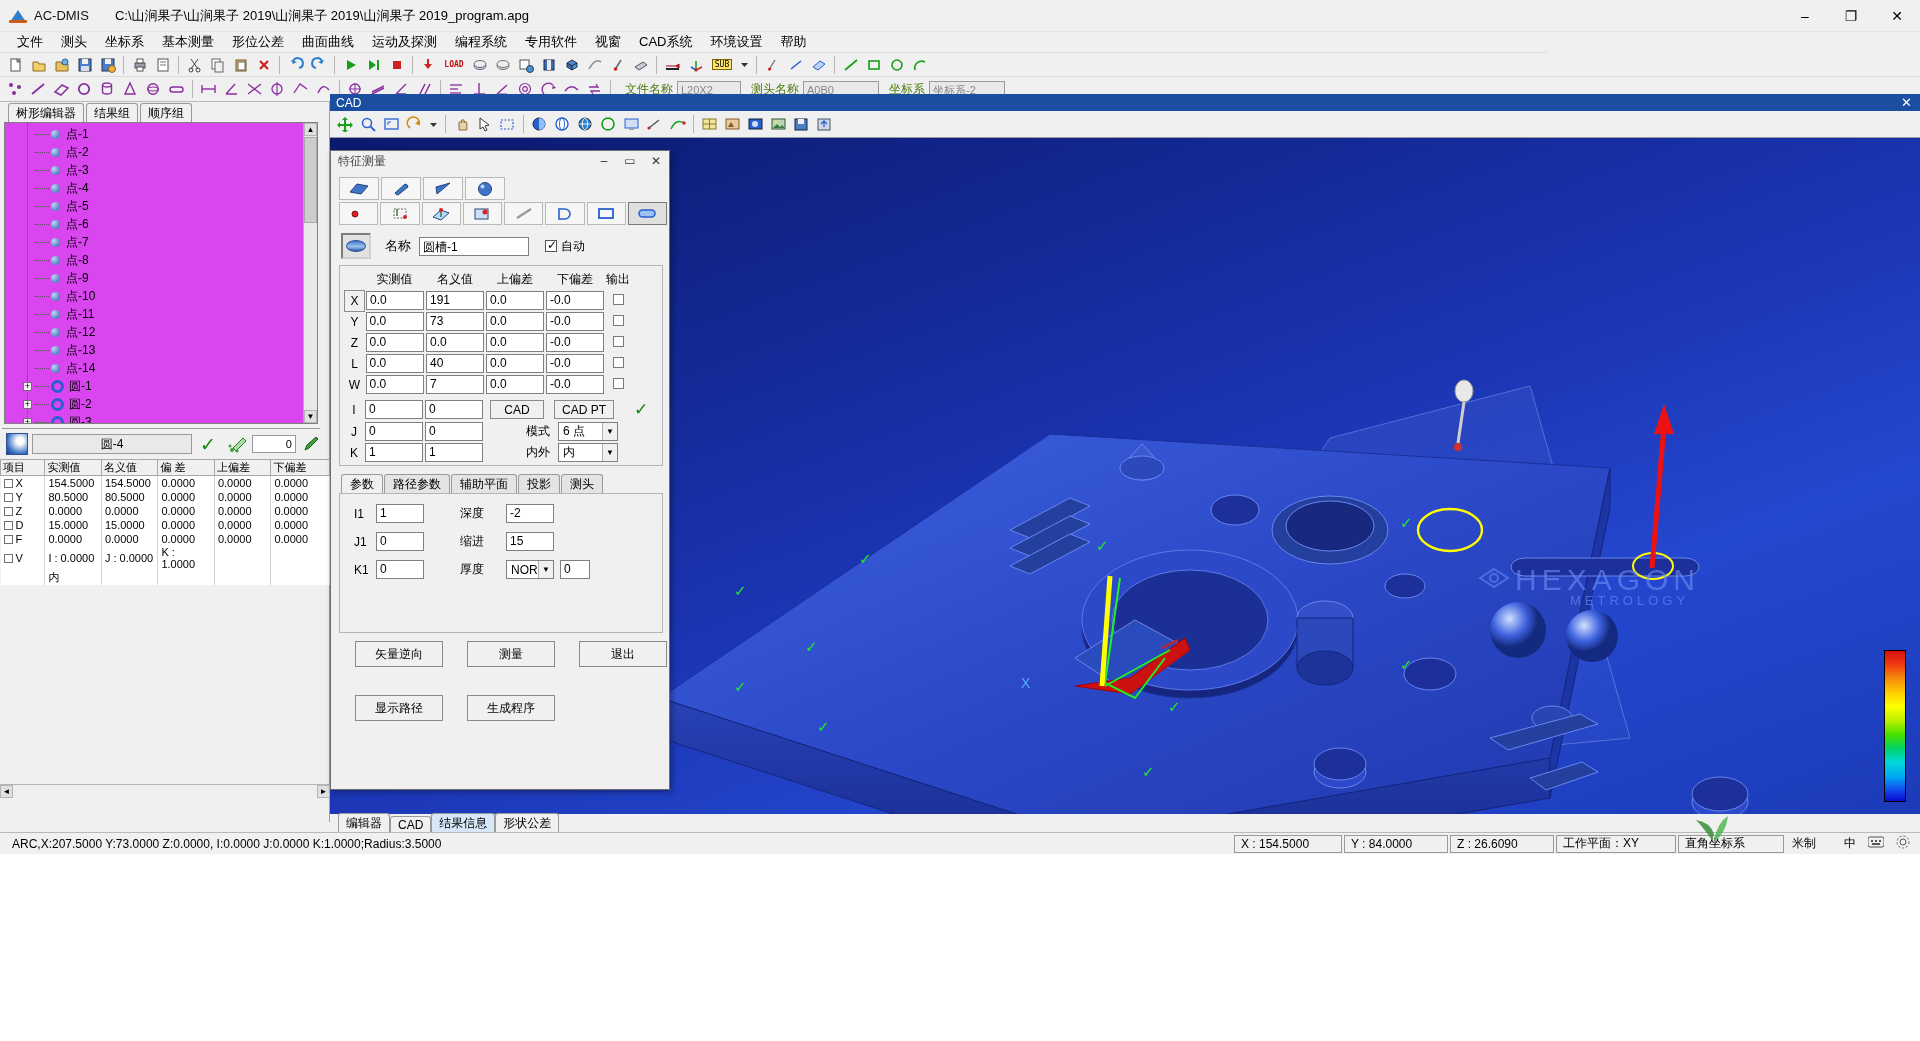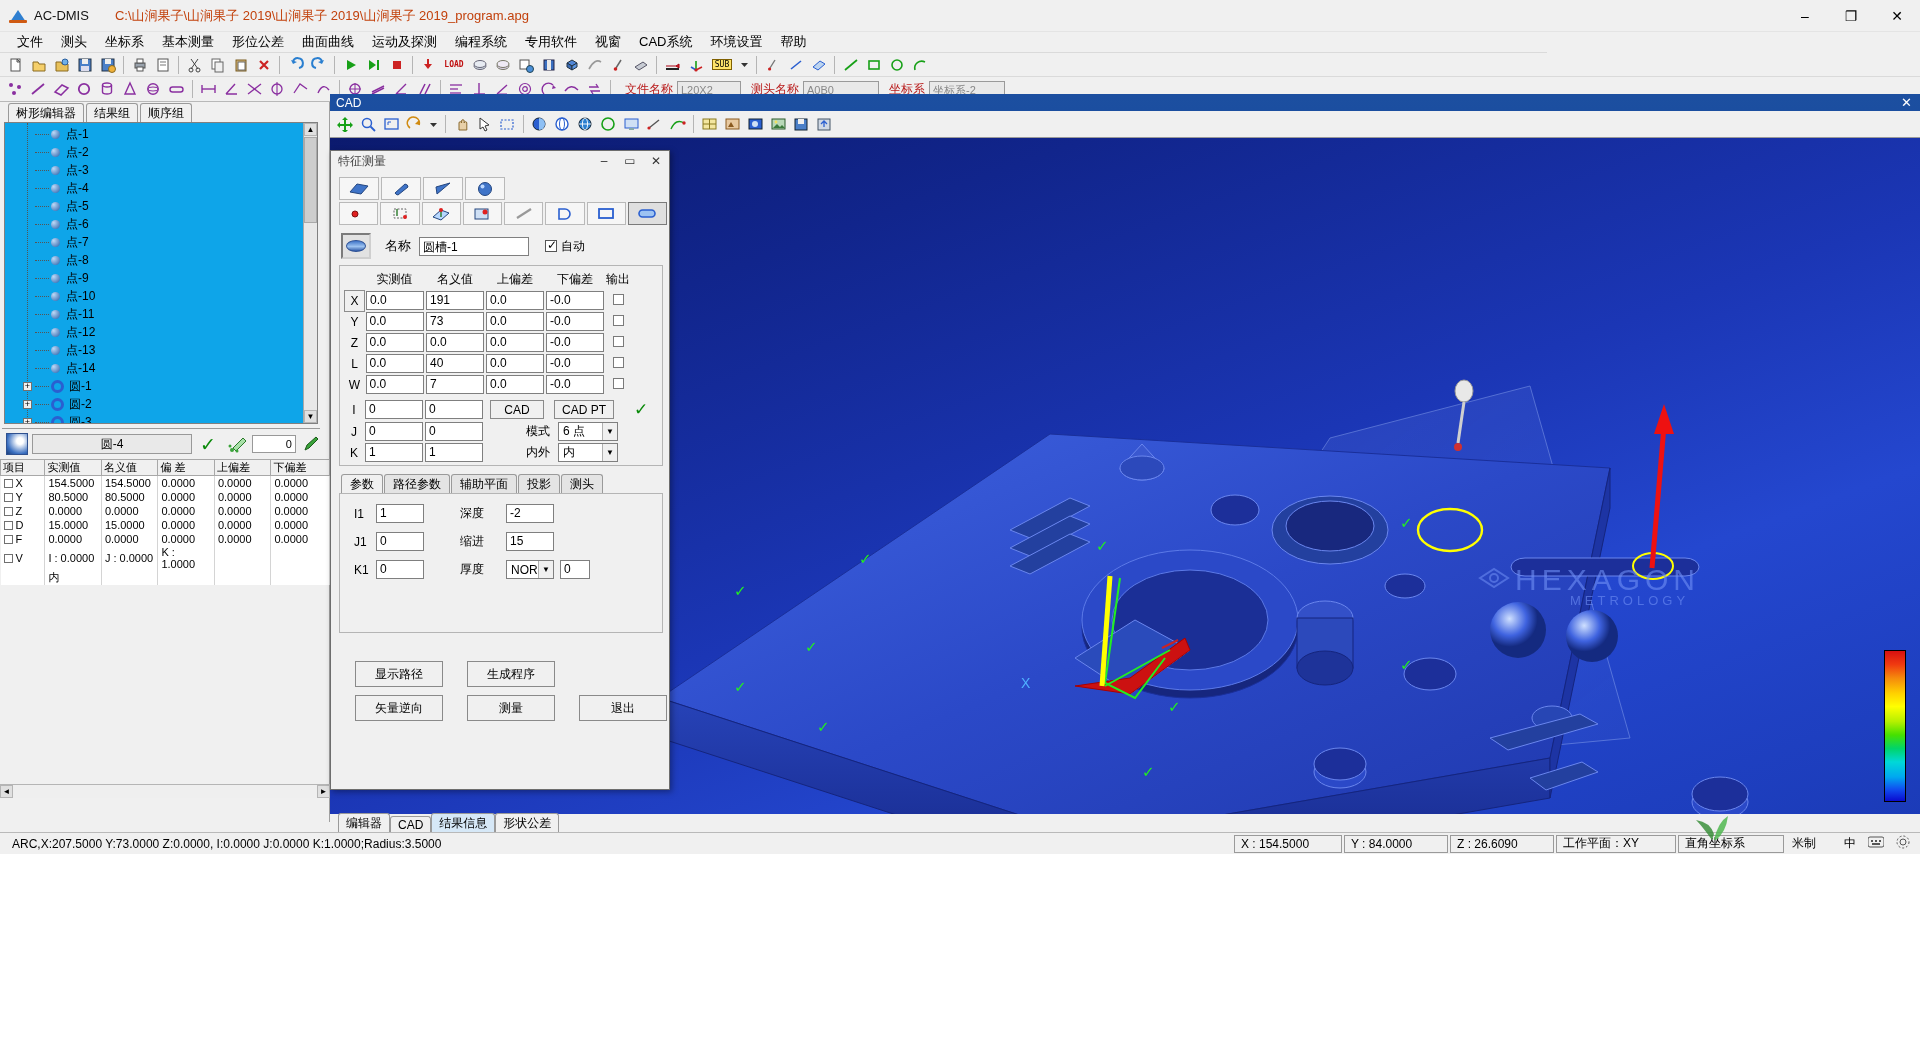--- a/index.html
+++ b/index.html
@@ -28,21 +28,21 @@
   }
   #app-icon .tri {
     position:absolute; left:2px; top:4px;
     width:0;height:0;border-left:8px solid transparent;border-right:8px solid transparent;
     border-bottom:12px solid #2f7fd0;
   }
   #app-icon .base {
     position:absolute;left:1px;top:14px;width:18px;height:3px;background:#cf5a12;border-radius:1px;
   }
   #app-title { font-size:13px; color:#111; }
-  #doc-path { font-size:13px; color:#c2410c; margin-left:26px; }
+  #doc-path { font-size:13px; color:#000000; margin-left:26px; }
   #win-buttons { margin-left:auto; display:flex; height:32px; }
   .wbtn { width:46px; height:32px; display:flex;align-items:center;justify-content:center;
           font-size:14px; color:#000; }
 
   
   #menubar {
     left:0; top:32px; width:1920px; height:20px;
     background:#f0f0f0;
     display:flex; align-items:center;
     padding-left:8px;
@@ -60,39 +60,39 @@
     left:0; top:76px; width:1920px; height:26px;
     background:#f0f0f0; border-top:1px solid #dadada; border-bottom:1px solid #b8b8b8;
     display:flex; align-items:center; padding-left:4px;
   }
   .tbtn {
     width:21px; height:20px; margin:0 1px;
     display:flex;align-items:center;justify-content:center;
     position:relative;
   }
   .tsep { width:1px; height:18px; background:#b5b5b5; margin:0 4px; }
-  .fld-label { font-size:12px; margin:0 4px 0 10px; color:#b91c1c; }
+  .fld-label { font-size:12px; margin:0 4px 0 10px; color:#4d7c0f; }
   .fld {
     height:17px; border:1px solid #9a9a9a; background:#e9e9e9;
     font-size:11px; color:#888; padding:1px 3px; line-height:15px;
   }
 
   
   #leftpanel { left:0; top:102px; width:330px; height:720px; background:#f0f0f0;
                border-right:1px solid #a0a0a0; }
   #tabs-tree { display:flex; height:16px; margin:4px 0 0 8px; align-items:flex-end; }
   .tabx {
     font-size:12px; padding:1px 7px 0 7px; background:#f0f0f0;
     border:1px solid #9a9a9a; border-bottom:none; margin-right:2px;
     border-radius:3px 3px 0 0;
   }
   .tabx.sel { background:#f0f0f0; font-weight:normal; }
   #treebox {
     margin:0 0 0 4px; width:314px; height:302px;
-    border:1px solid #808080; background:#0ea5e9;
+    border:1px solid #808080; background:#d946ef;
     position:relative; overflow:hidden;
   }
   .tnode { height:18px; display:flex; align-items:center; padding-left:18px; font-size:12px; }
   .tnode .plus {
     width:9px;height:9px;border:1px solid #707070;background:#f0f0f0;
     font-size:9px; line-height:7px; text-align:center; margin-right:3px; color:#000;
   }
   .dots { width:14px; border-top:1px dotted #555; margin-right:2px; height:1px; }
   .ico-pt { width:9px;height:9px;border-radius:50%;
             background:radial-gradient(circle at 30% 30%, #bcd9f7, #2a5fa8); margin-right:6px;}
@@ -1374,28 +1374,28 @@
       <div class="inp" style="width:48px">0</div>
       <span style="width:46px;margin-left:36px;font-size:12px">厚度</span>
       <div class="sel2" style="width:48px">
         <span>NOR</span>
         <span class="arw">▼</span>
       </div>
       <div class="inp" style="width:30px;margin-left:6px">0</div>
     </div>
   </div>
 
-  <div style="display:flex;gap:24px;margin:28px 0 0 24px">
-    <div class="btn" style="width:88px;height:26px">显示路径</div>
-    <div class="btn" style="width:88px;height:26px">生成程序</div>
-  </div>
   <div style="display:flex;gap:24px;margin:8px 0 0 24px">
     <div class="btn" style="width:88px;height:26px">矢量逆向</div>
     <div class="btn" style="width:88px;height:26px">测量</div>
     <div class="btn" style="width:88px;height:26px">退出</div>
+  </div>
+  <div style="display:flex;gap:24px;margin:28px 0 0 24px">
+    <div class="btn" style="width:88px;height:26px">显示路径</div>
+    <div class="btn" style="width:88px;height:26px">生成程序</div>
   </div>
 </div>
 
 <div id="btabs" class="abs">
   <div class="btab">编辑器</div>
   <div class="btab sel">CAD</div>
   <div class="btab hl">结果信息</div>
   <div class="btab">形状公差</div>
 </div>
 

